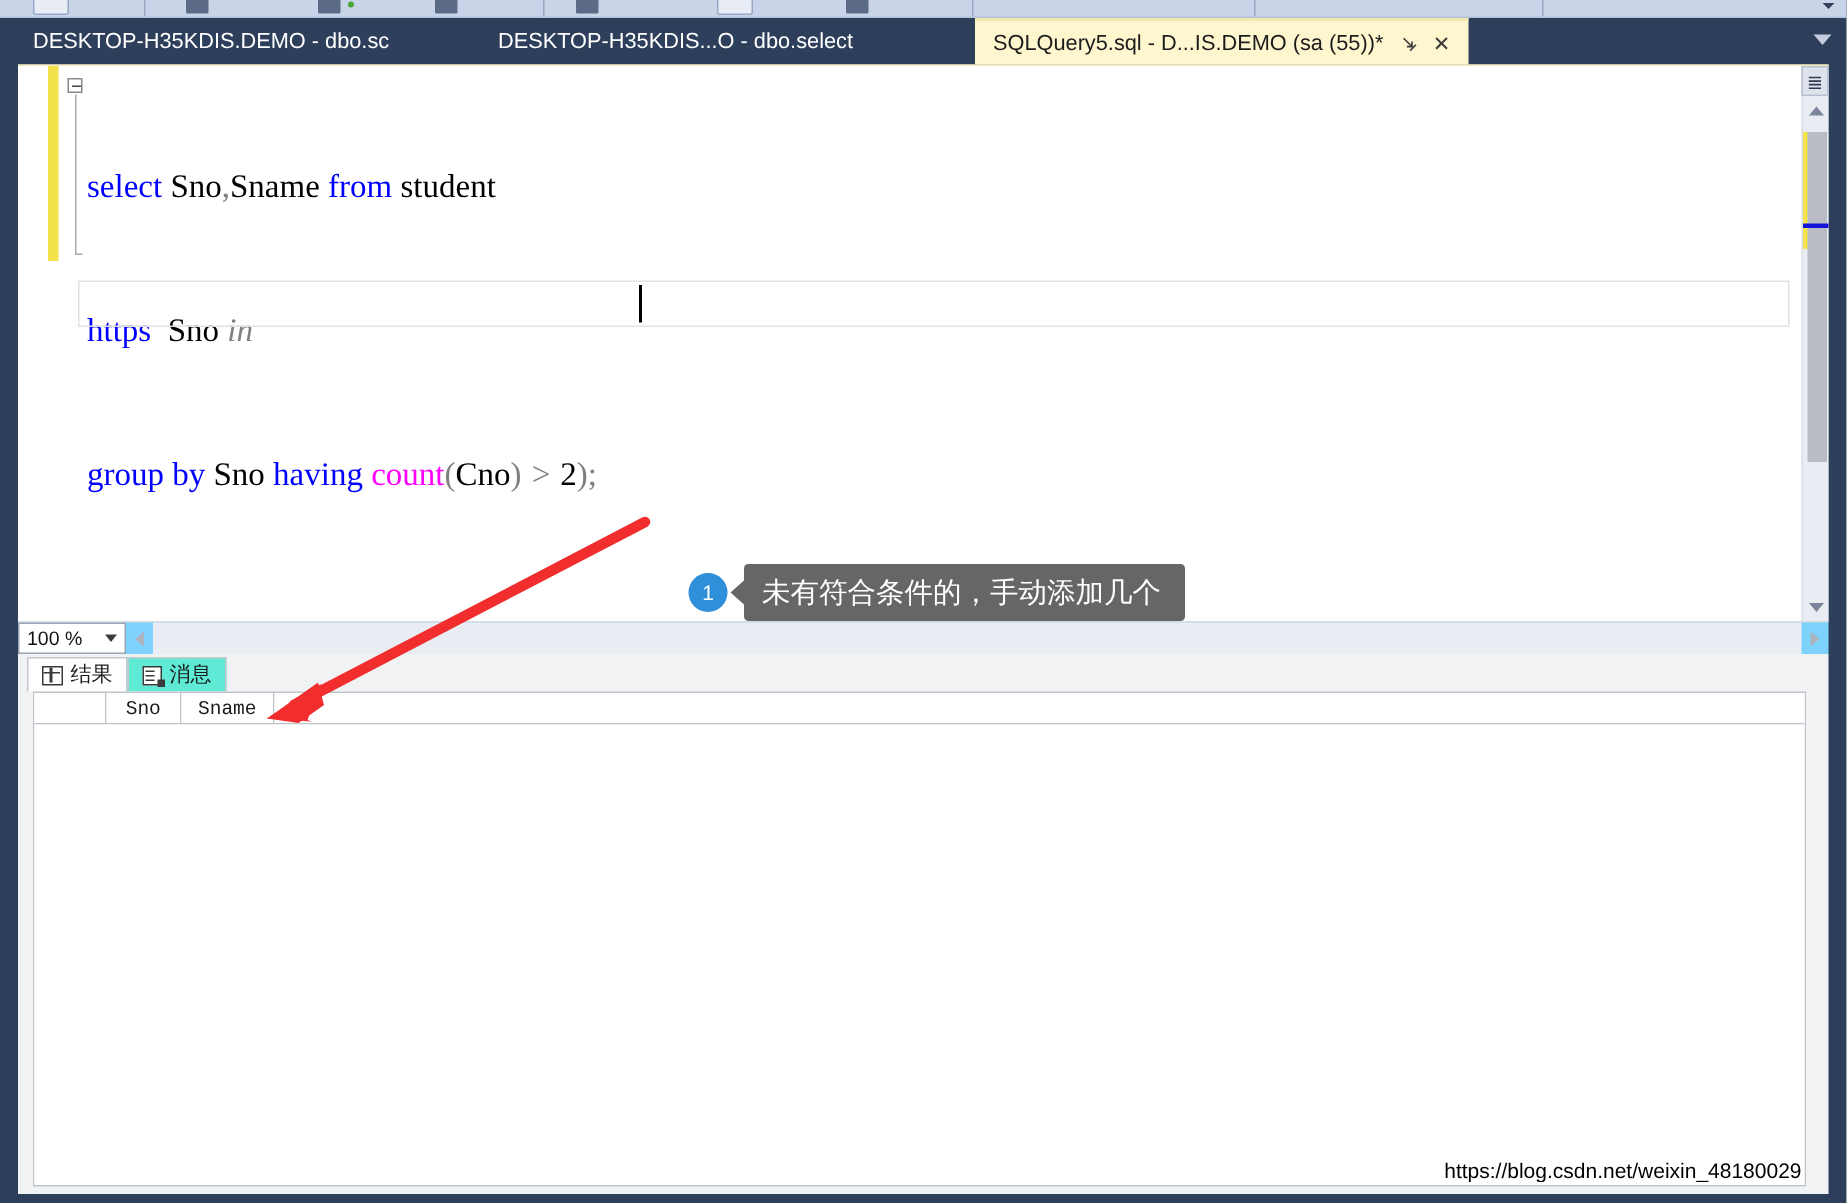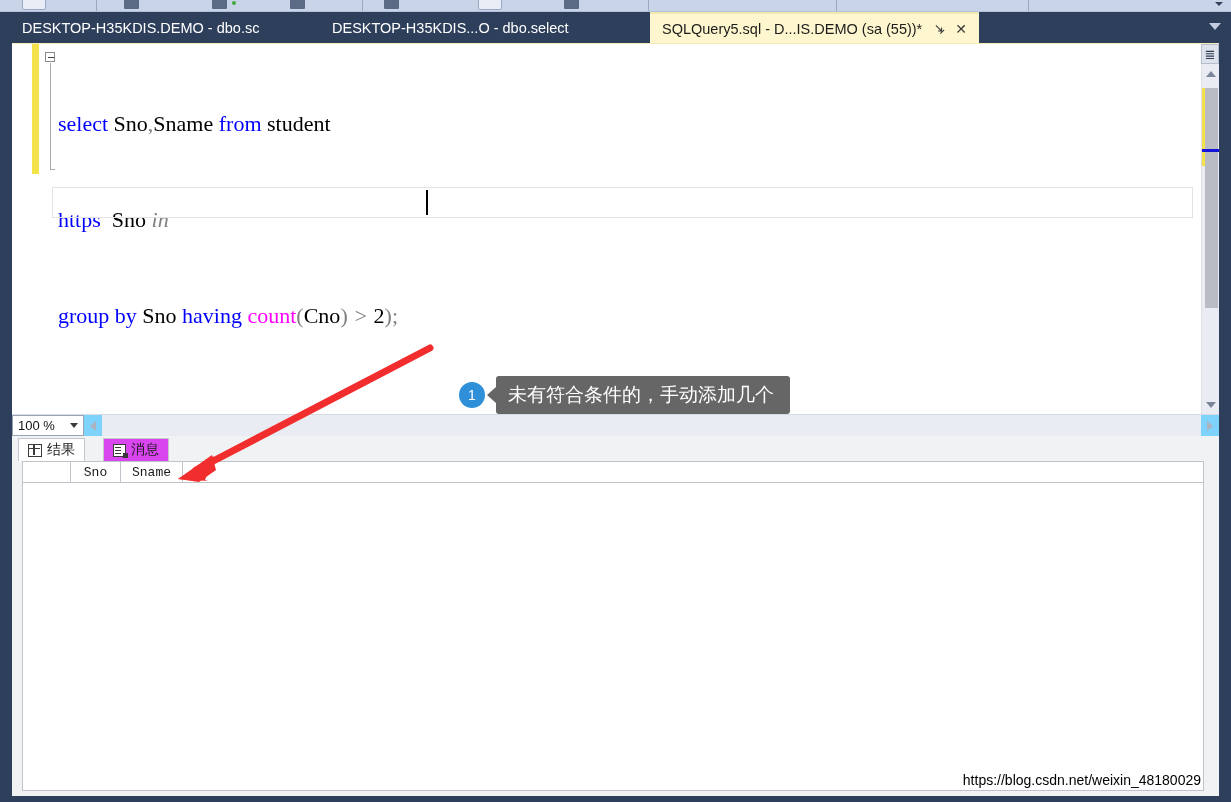--- a/index.html
+++ b/index.html
@@ -267,21 +267,21 @@
   .res-tab {
     display: flex; align-items: center;
     gap: 5px; height: 23px;
     padding: 0 9px;
     font-size: 14px; color: #1b1b1b;
     border: 1px solid #c4c7cd;
     border-bottom: none;
     cursor: pointer;
   }
   .res-tab.sel { background: #ffffff; }
-  .res-tab.unsel { background: #d946ef; margin-left: 18px; }
+  .res-tab.unsel { background: #5eead4; margin-left: 0; }
   .icon-grid {
     width: 14px; height: 13px;
     border: 1.5px solid #3a3a3a;
     position: relative;
   }
   .icon-grid:before {
     content: ""; position: absolute;
     left: 0; top: 3px; width: 11px; height: 1.5px; background: #3a3a3a;
   }
   .icon-grid:after {

